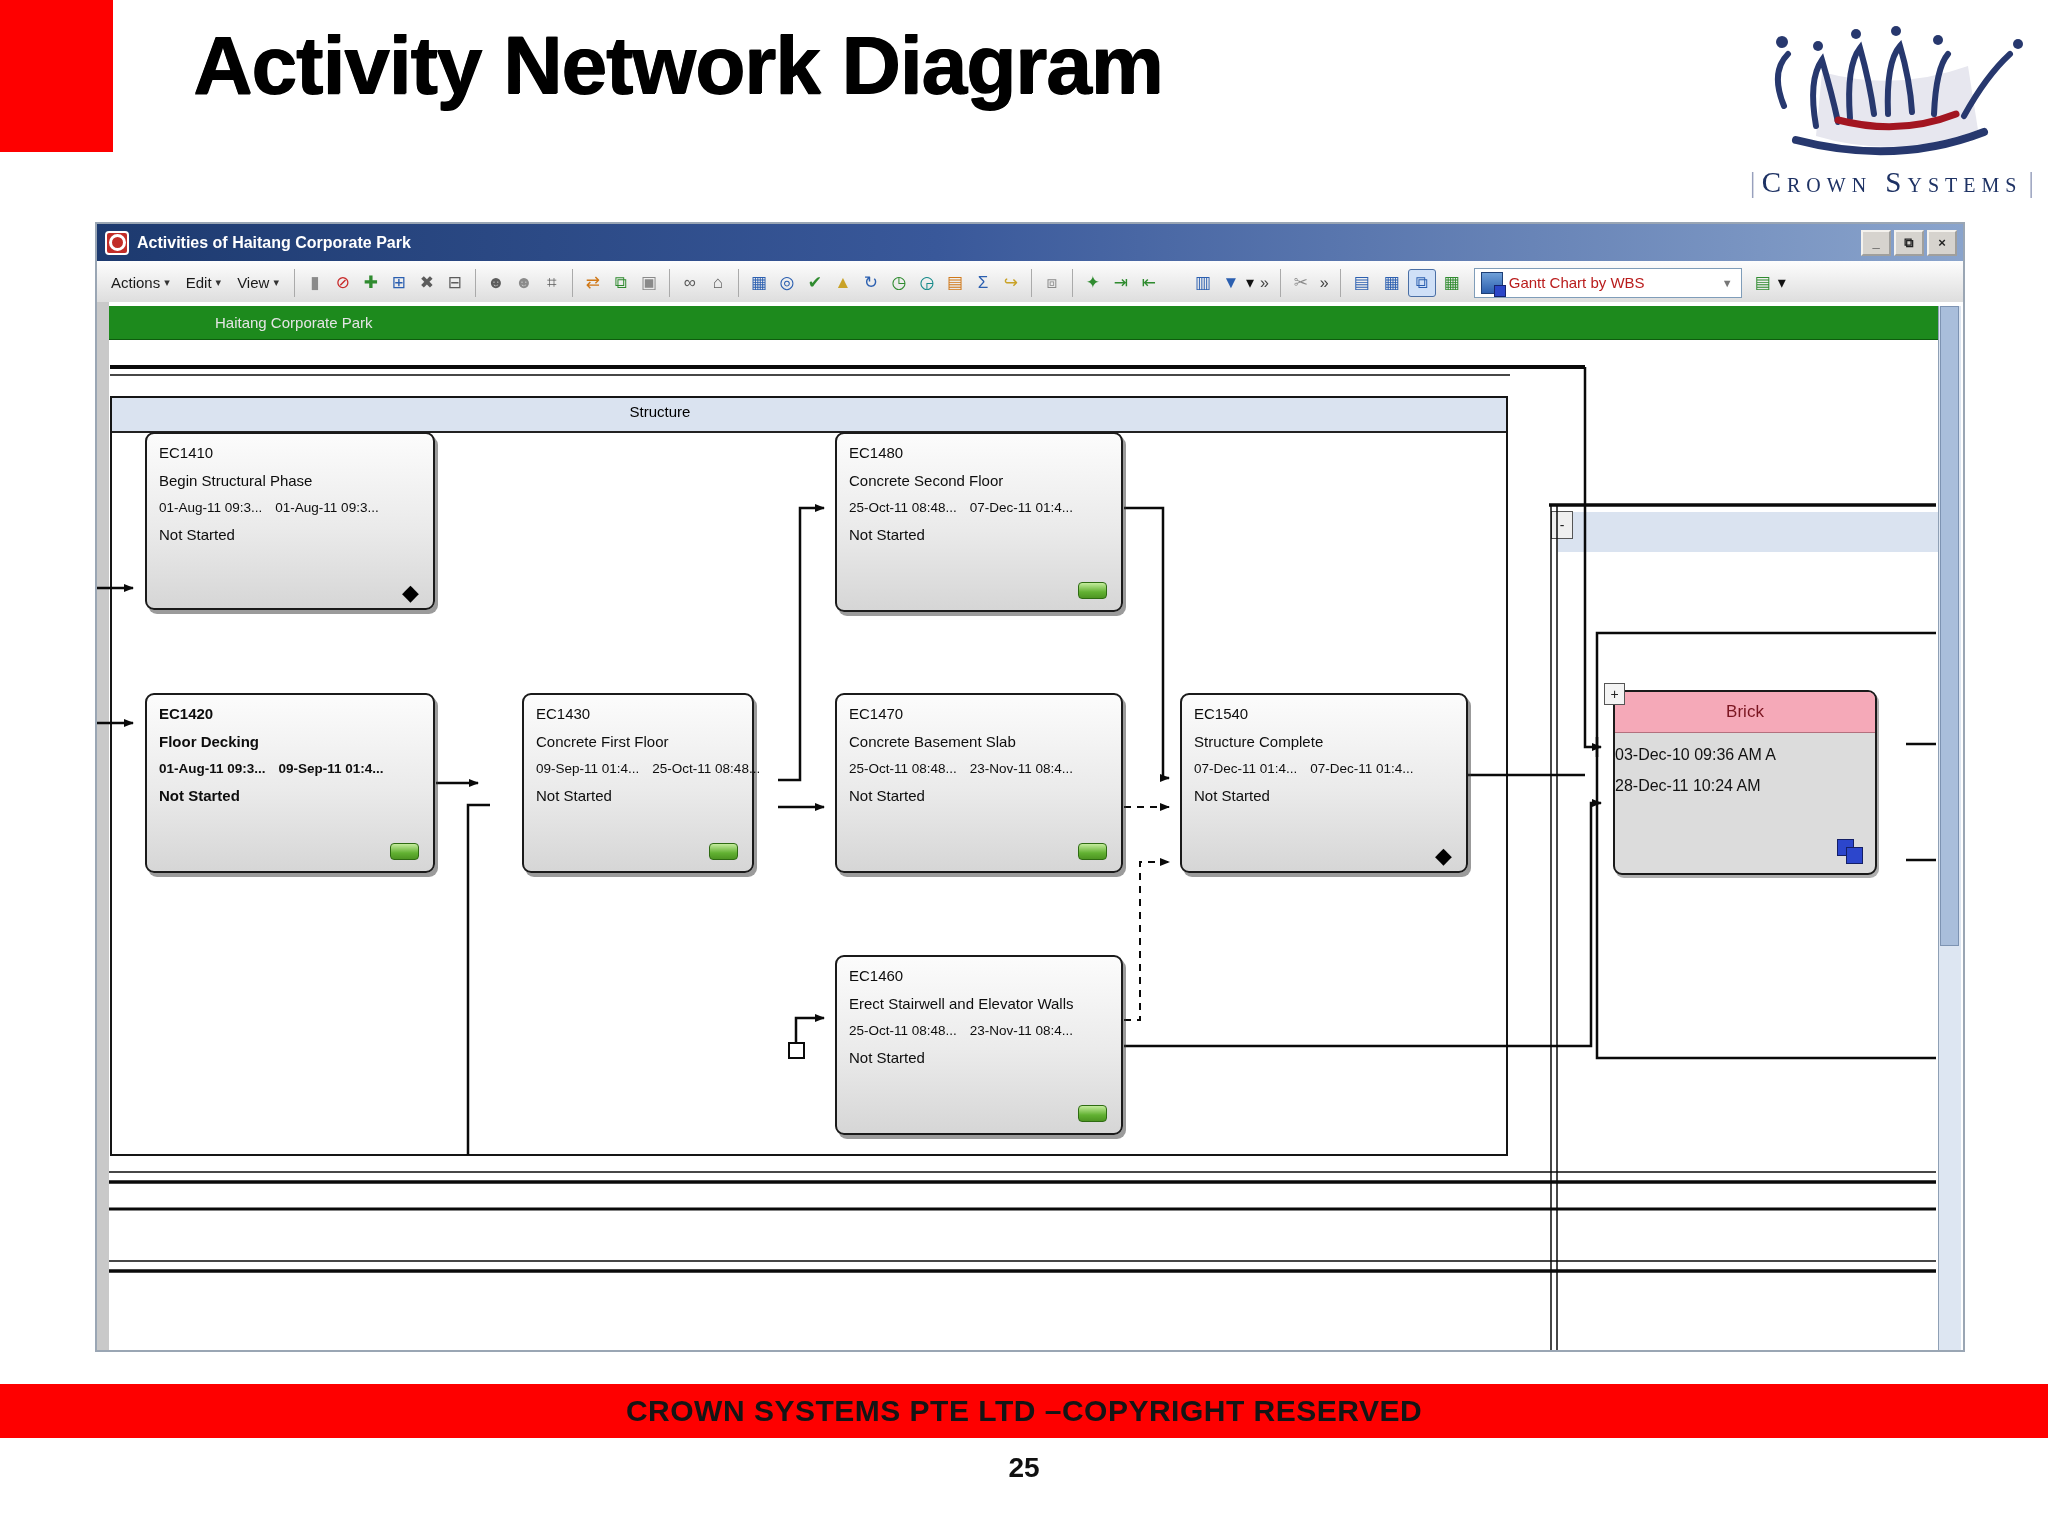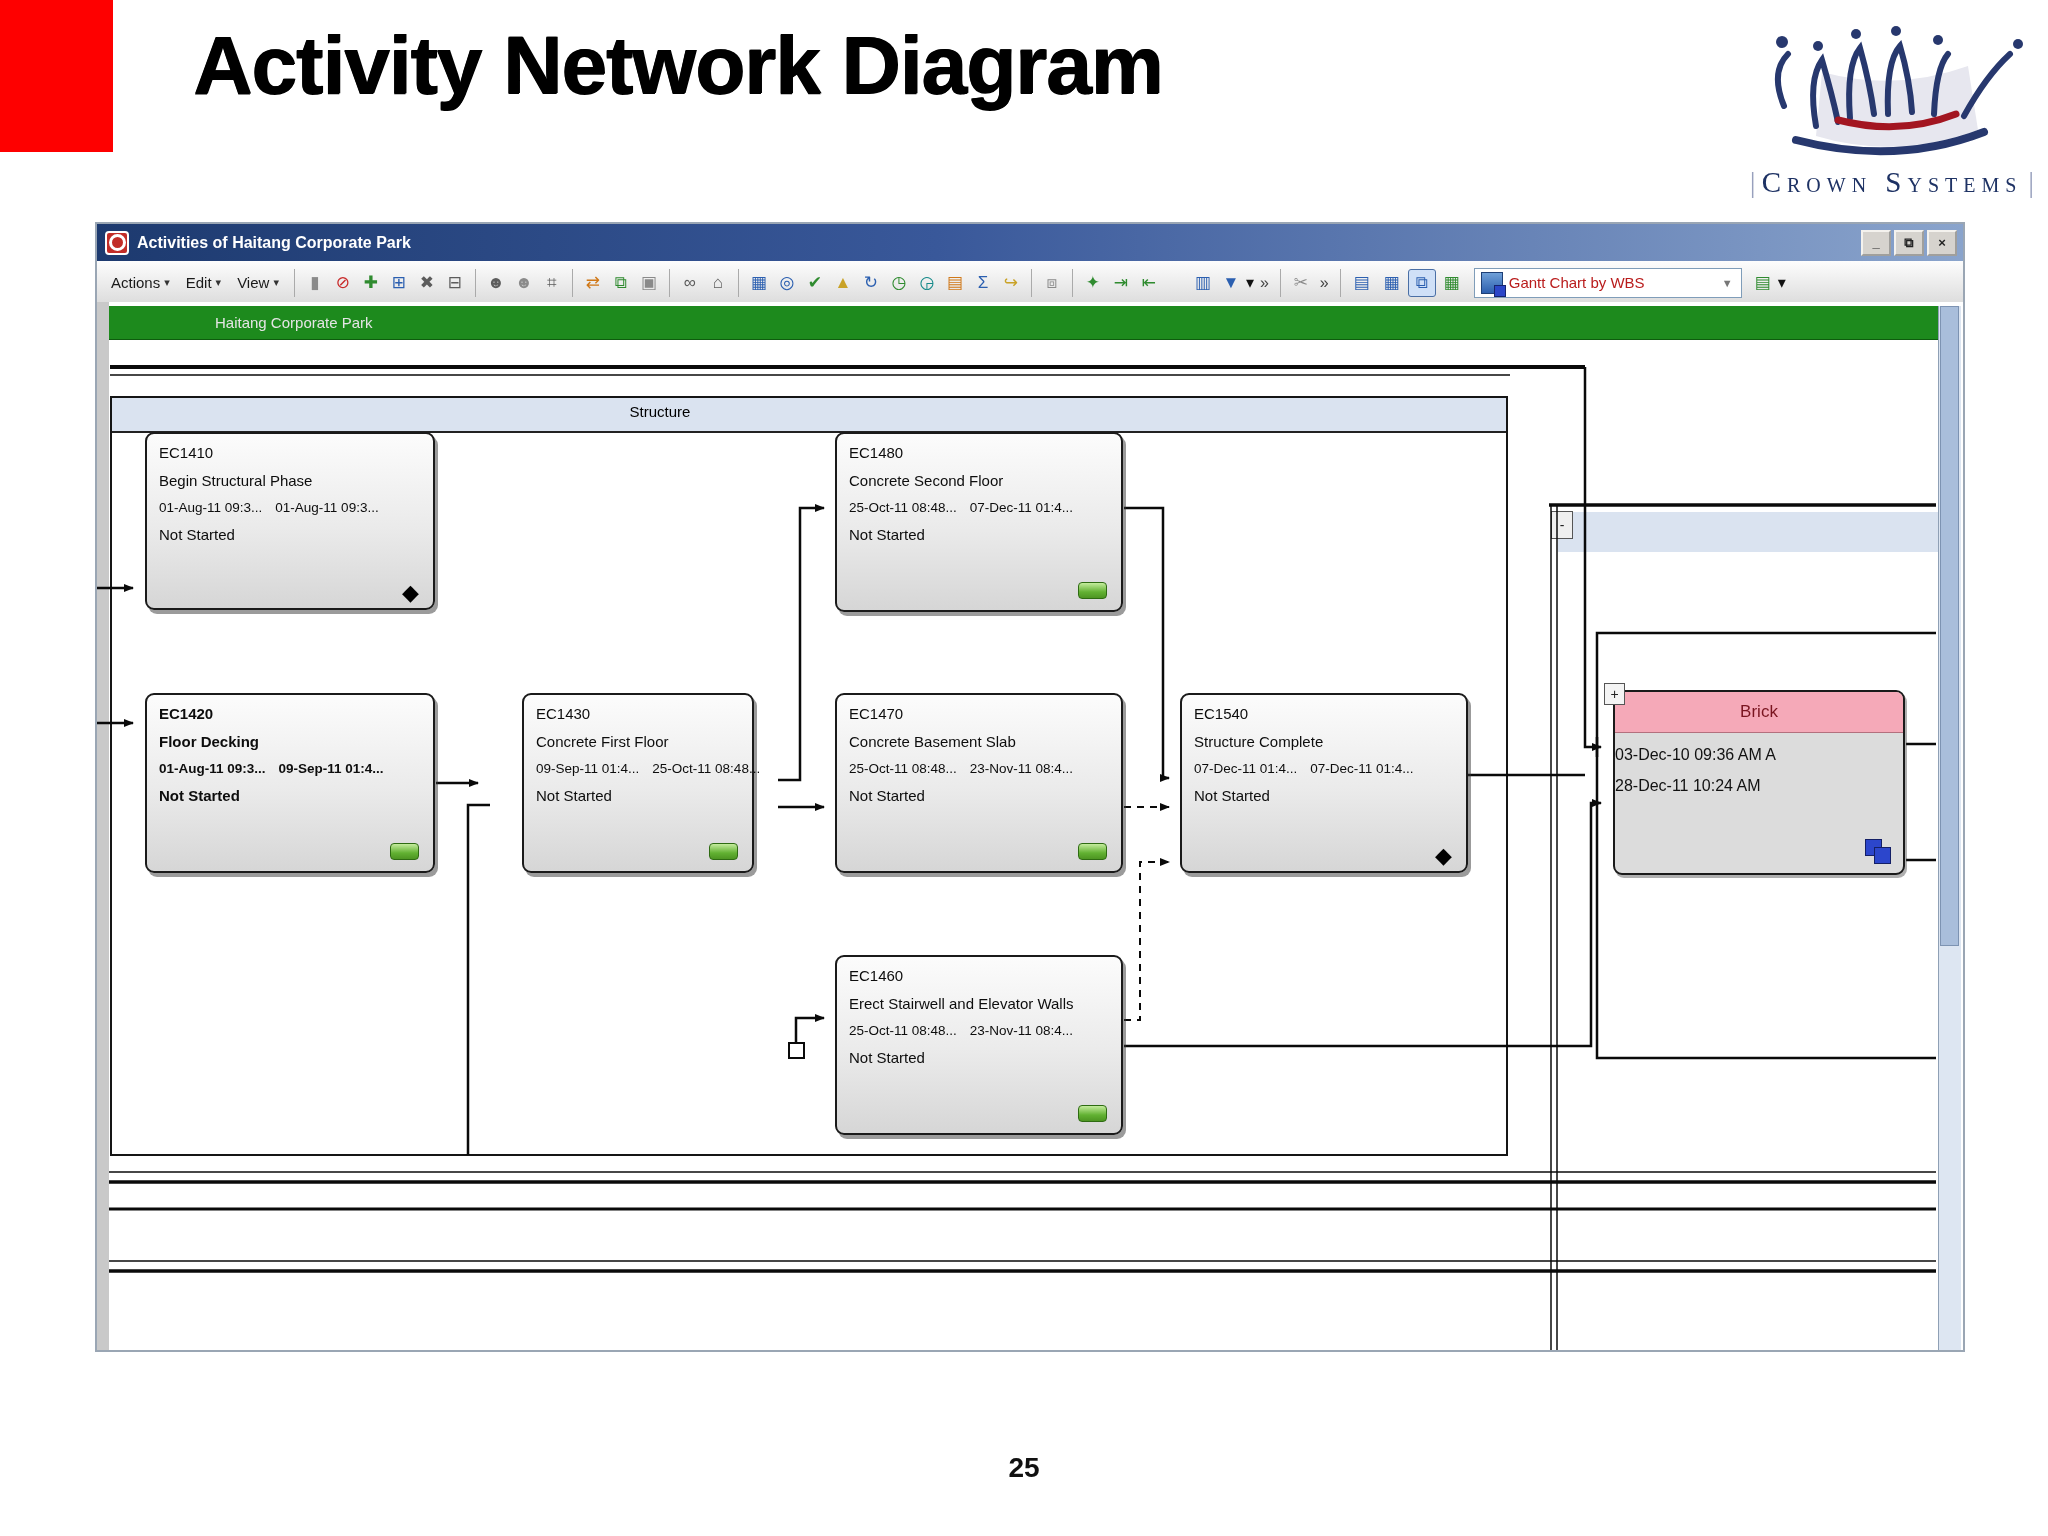--- a/index.html
+++ b/index.html
@@ -91,21 +91,21 @@
         box-shadow:3px 4px 0 rgba(55,55,55,.5);z-index:5;padding:6px 12px;font-size:15px;color:#0d0d0d;}
   .abox .rid{margin-top:4px;}
   .abox .rname{margin-top:11px;}
   .abox .rdates{margin-top:11px;font-size:13.5px;white-space:nowrap;}
   .abox .rdates .d2{margin-left:13px;}
   .abox .rstatus{margin-top:11px;}
   .marker-bar{position:absolute;right:14px;bottom:11px;width:27px;height:15px;border-radius:4px;
               background:linear-gradient(#c4ec9d,#62b132 60%,#4d9522);border:1px solid #2e6b12;}
   .marker-diamond{position:absolute;right:14px;bottom:4px;font-size:22px;color:#000;line-height:1;}
 
-  .brick-box{position:absolute;left:1613px;top:690px;width:292px;height:185px;border:2px solid #1a1a1a;
+  .brick-box{position:absolute;left:1613px;top:690px;width:264px;height:185px;border:2px solid #1a1a1a;
              border-radius:9px;box-sizing:border-box;background:#dcdcdc;z-index:5;overflow:hidden;
              box-shadow:2px 3px 0 rgba(55,55,55,.4);}
   .brick-head{height:40px;background:#f5a9b8;border-bottom:1px solid #b3707e;display:flex;
               align-items:center;justify-content:center;font-size:17px;color:#7a1520;}
   .brick-line{ text-align:left;font-size:16px;color:#111;margin-top:13px;}
   .brick-icon{position:absolute;right:12px;bottom:10px;width:26px;height:24px;}
   .brick-icon i{position:absolute;width:15px;height:15px;background:#2c46cc;border:1px solid #141f66;}
   .brick-icon i:first-child{left:0;top:0;}
   .brick-icon i:last-child{left:9px;top:8px;}
   .plus-box{position:absolute;left:1604px;top:683px;width:21px;height:22px;background:#f4f4f4;
@@ -352,15 +352,18 @@
     <div class="brick-head">Brick</div>
     <div class="brick-line">03-Dec-10 09:36 AM A</div>
     <div class="brick-line">28-Dec-11 10:24 AM</div>
     <span class="brick-icon">
         <i></i>
         <i></i>
       </span>
   </div>
   <div class="plus-box">+</div>
 
+  <div class="footer-bar">
+      <span>CROWN SYSTEMS PTE LTD –COPYRIGHT RESERVED</span>
+    </div>
   <div class="page-num">25</div>
 
 </div>
 
 </body></html>

